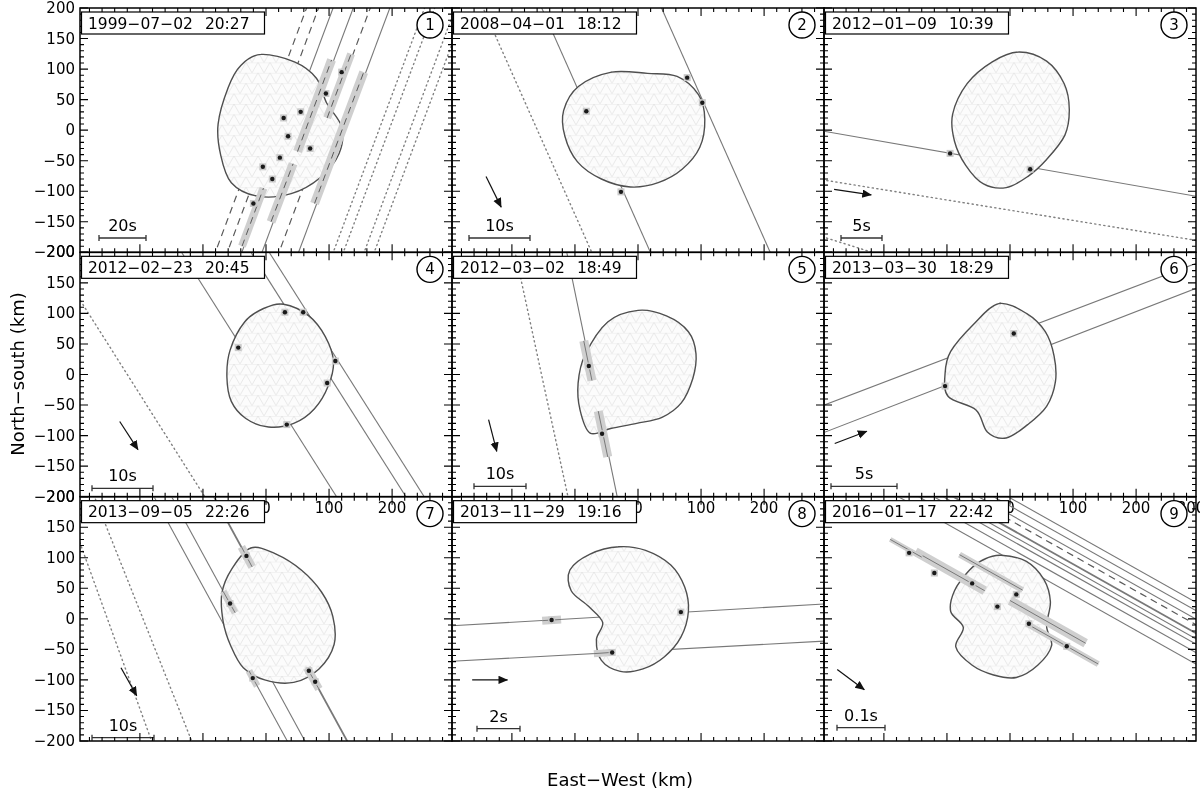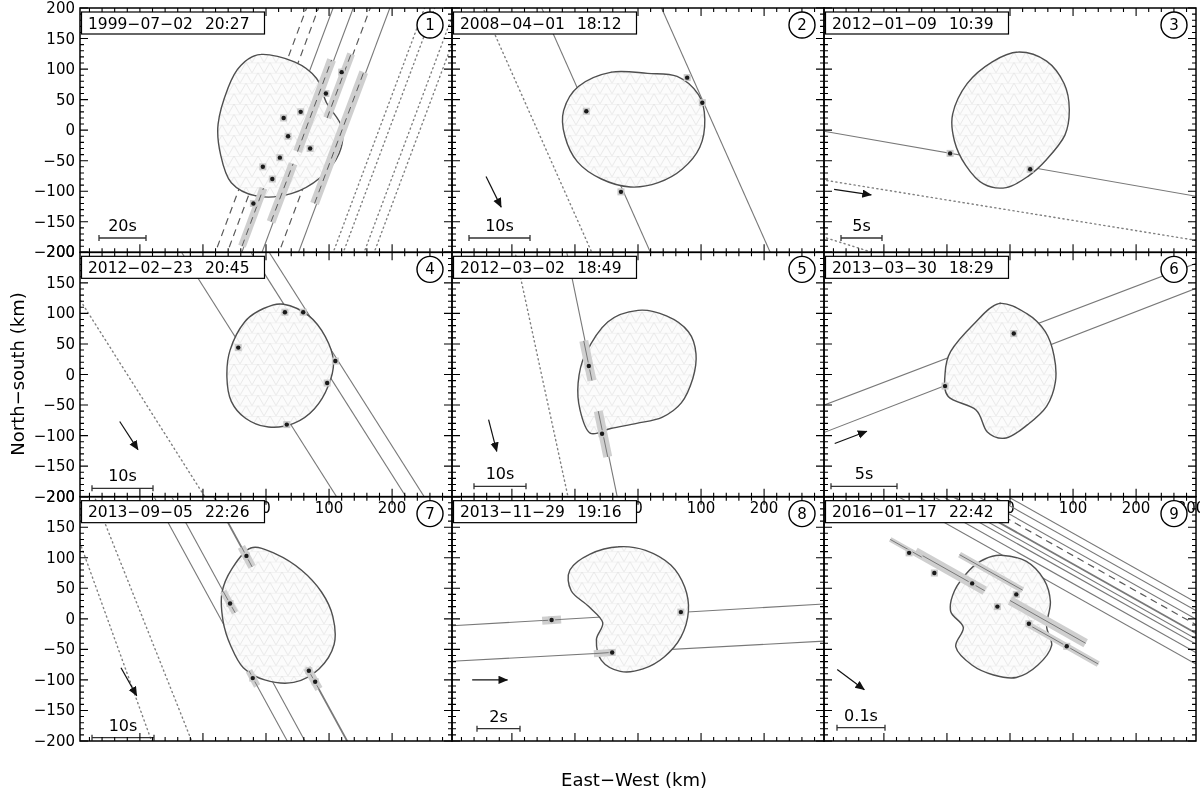--- a/index.html
+++ b/index.html
@@ -1,21 +1,21 @@
 <!DOCTYPE html>
 <html><head>
 <meta charset="utf-8">
 <style>
   html,body{margin:0;padding:0;background:#fff;}
   #fig{position:relative;width:1200px;height:795px;background:#fff;
        font-family:"DejaVu Sans","Liberation Sans",sans-serif;color:#000;overflow:hidden;}
   #fig-svg{position:absolute;left:0;top:0;}
   .axis-title{position:absolute;font-size:18px;white-space:nowrap;}
   #ylab{left:17px;top:374px;transform:translate(-50%,-50%) rotate(-90deg);}
-  #xlab{left:634px;top:779px;transform:translate(-50%,-50%);}
+  #xlab{left:620px;top:779px;transform:translate(-50%,-50%);}
 </style>
 </head>
 <body>
 
 <div id="fig">
   <svg id="fig-svg" width="1200" height="795">
       <defs>
         <pattern id="mesh" width="12" height="10.4" patternUnits="userSpaceOnUse">
           <path d="M0,0H12M0,10.4L6,0L12,10.4" fill="none" stroke="#e0e0e0" stroke-width="0.7"></path>
         </pattern>

